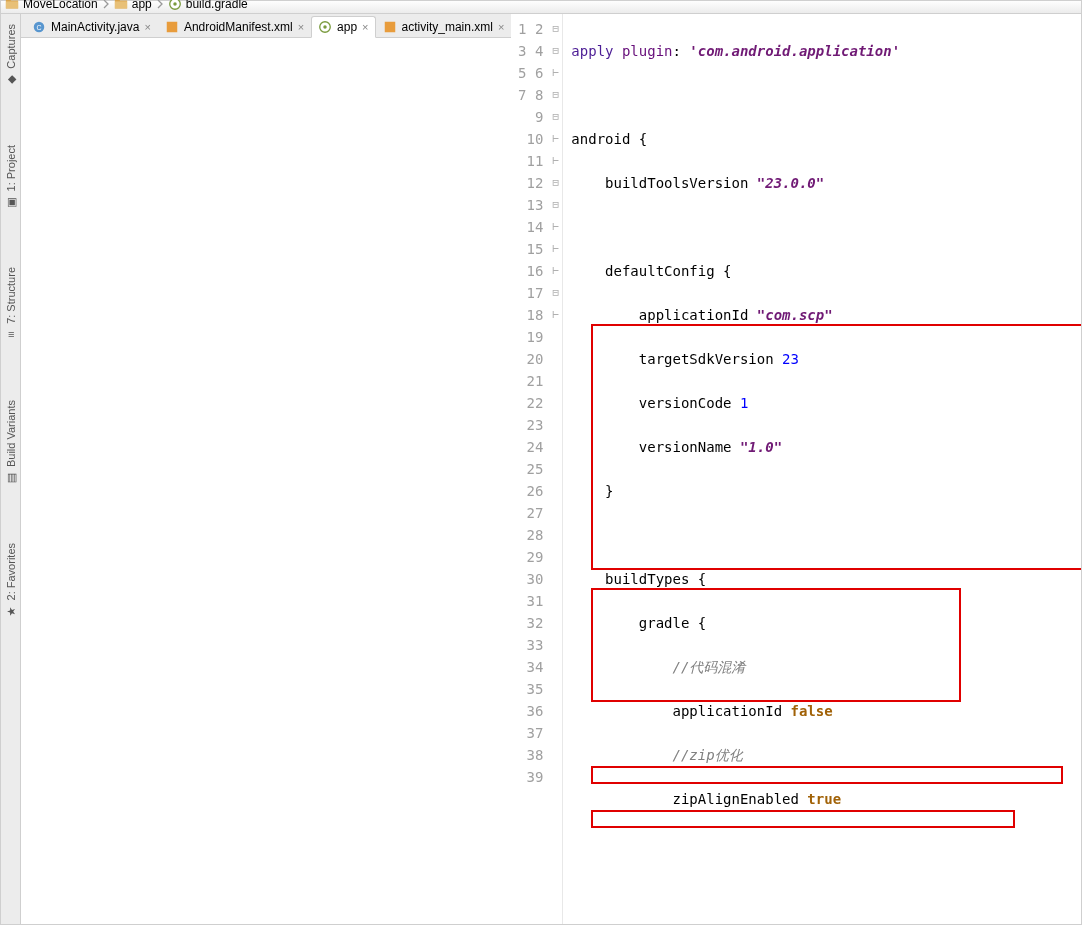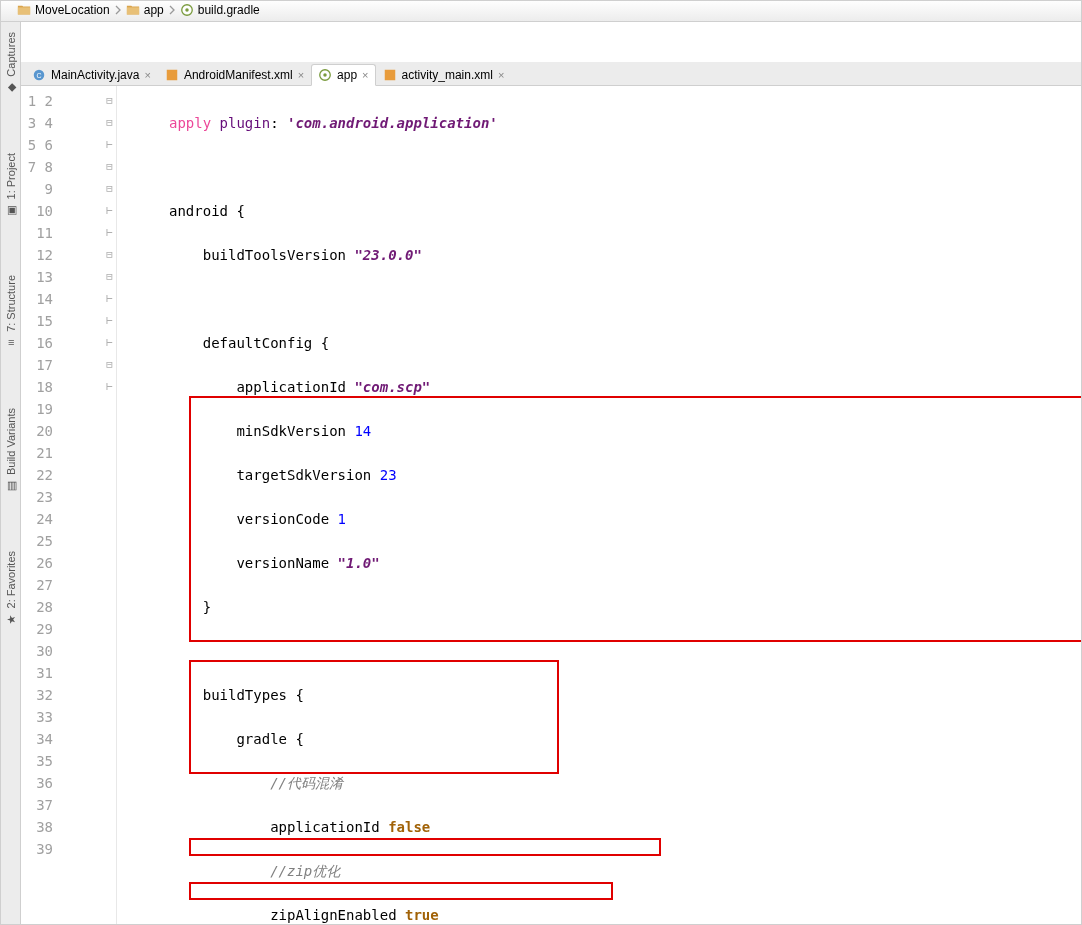--- a/index.html
+++ b/index.html
@@ -7,26 +7,26 @@
   font-family: "Segoe UI", Tahoma, sans-serif;
   font-size: 12px;
   background: #f0f0f0;
   width: 1082px;
   height: 925px;
   overflow: hidden;
   display: flex;
   flex-direction: column;
 }
 .breadcrumb-bar {
-  height: 22px;
+  height: 14px;
   background: linear-gradient(#fefefe, #ececec);
   border: 1px solid #cfcfcf;
   display: flex;
-  align-items: flex-start;
-  padding-left: 12px;
+  align-items: flex-end;
+  padding-left: 0;
 }
 .crumb {
   display: flex;
   align-items: center;
   gap: 4px;
   padding: 0 4px;
   height: 18px;
 }
 .crumb-sep {
   width: 8px; height: 18px;
@@ -64,23 +64,22 @@
 }
 .tool-icon {
   width: 12px; height: 12px;
   display: inline-flex;
   align-items: center; justify-content: center;
   transform: rotate(90deg);
 }
 .editor-area {
   flex: 1;
   display: flex;
-  flex-direction: column;
+  flex-direction: row;
   min-width: 0;
-  margin-top: 40px;
 }
 .tabs {
   height: 24px;
   background: #ececec;
   border-bottom: 1px solid #cfcfcf;
   display: flex;
   align-items: flex-end;
   padding-left: 4px;
 }
 .tab {
@@ -102,21 +101,20 @@
   border-top-left-radius: 3px;
   border-top-right-radius: 3px;
 }
 .tab .close { color: #888; font-size: 11px; }
 .editor {
   flex: 1;
   display: flex;
   background: #fff;
   overflow-y: auto;
   overflow-x: hidden;
-  gap: 44px;
 }
 .gutter {
   width: 38px;
   text-align: right;
   padding: 4px 6px 4px 0;
   color: #a0a0a0;
   font-family: Consolas, monospace;
   font-size: 14px;
   line-height: 22px;
   user-select: none;
@@ -138,21 +136,21 @@
   font-size: 14px;
   line-height: 22px;
   white-space: pre;
   position: relative;
 }
 .line { height: 22px; }
 .kw { color: #a16207; font-weight: bold; }
 .str { color: #701a75; font-weight: bold; font-style: italic; }
 .num { color: #0000ff; }
 .cmt { color: #808080; font-style: italic; text-align: center; }
-.ident { color: #ec4899; }
+.ident { color: #4c1d95; }
 .named { color: #660e7a; }
 .box {
   position: absolute;
   border: 2px solid #e00000;
   pointer-events: none;
 }
 .icon { width: 14px; height: 14px; display:inline-flex; }
 .icon svg { width:100%; height:100%; }
 </style>
 </head>
@@ -346,21 +344,20 @@
 <span>⊢</span>
 <span> </span></div>
       <div class="code">
 <div class="line"><span class="ident">apply </span><span class="named">plugin</span><span>: </span><span class="str">'com.android.application'</span></div>
 <div class="line"></div>
 <div class="line">android {</div>
 <div class="line"><span>    buildToolsVersion </span><span class="str">"23.0.0"</span></div>
 <div class="line"></div>
 <div class="line">    defaultConfig {</div>
 <div class="line"><span>        applicationId </span><span class="str">"com.scp"</span></div>
-<div class="line"><span>        minSdkVersion </span><span class="num">14</span></div>
 <div class="line"><span>        targetSdkVersion </span><span class="num">23</span></div>
 <div class="line"><span>        versionCode </span><span class="num">1</span></div>
 <div class="line"><span>        versionName </span><span class="str">"1.0"</span></div>
 <div class="line">    }</div>
 <div class="line"></div>
 <div class="line">    buildTypes {</div>
 <div class="line">        gradle {</div>
 <div class="line"><span class="cmt">            //代码混淆</span></div>
 <div class="line"><span>            applicationId </span><span class="kw">false</span></div>
 <div class="line"><span class="cmt">            //zip优化</span></div>

